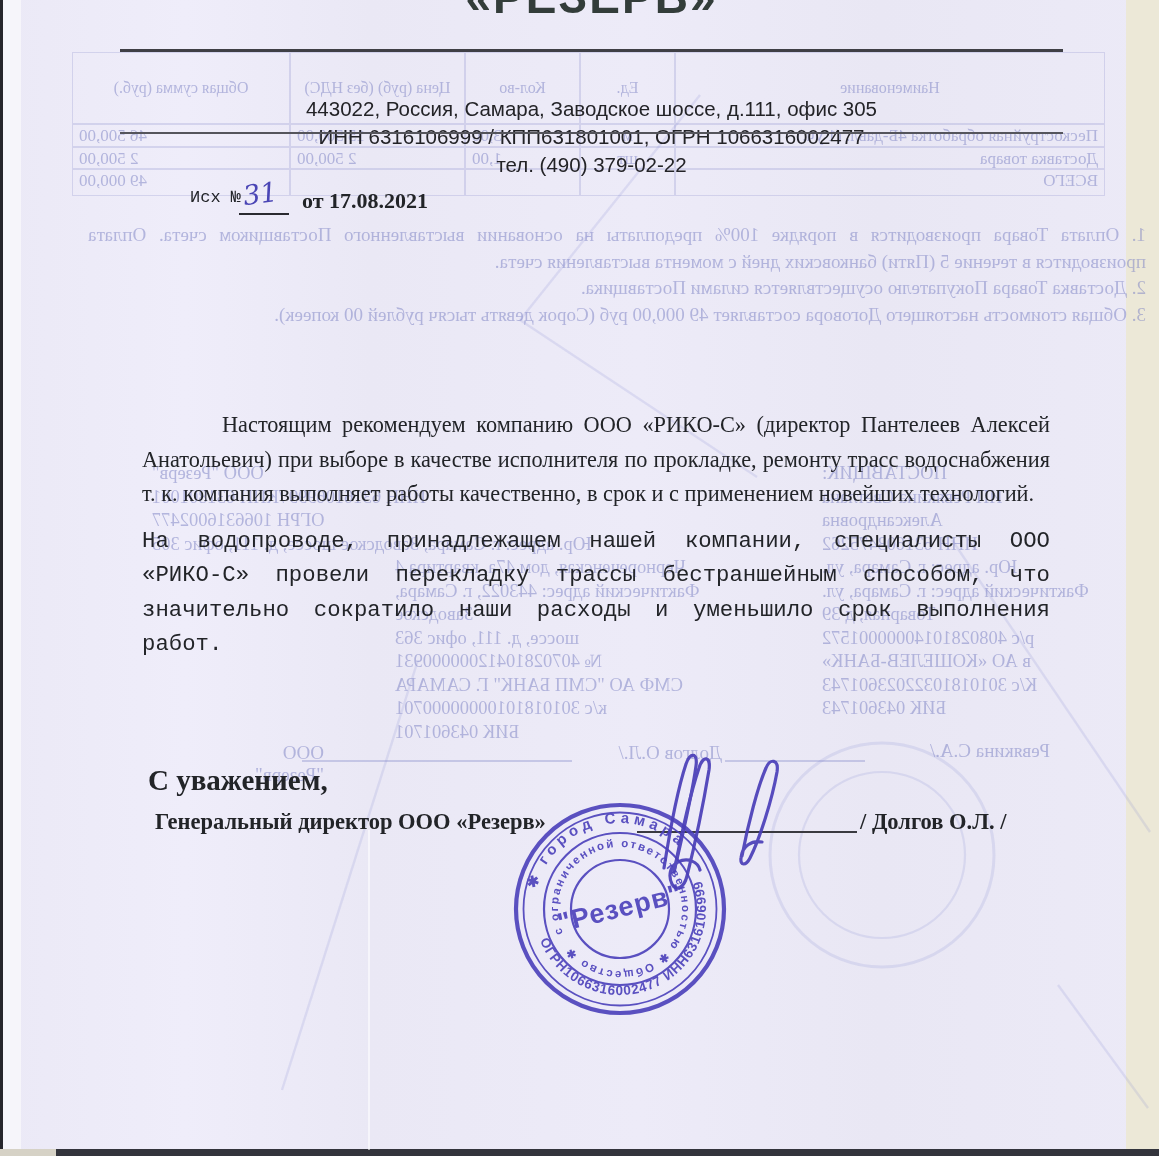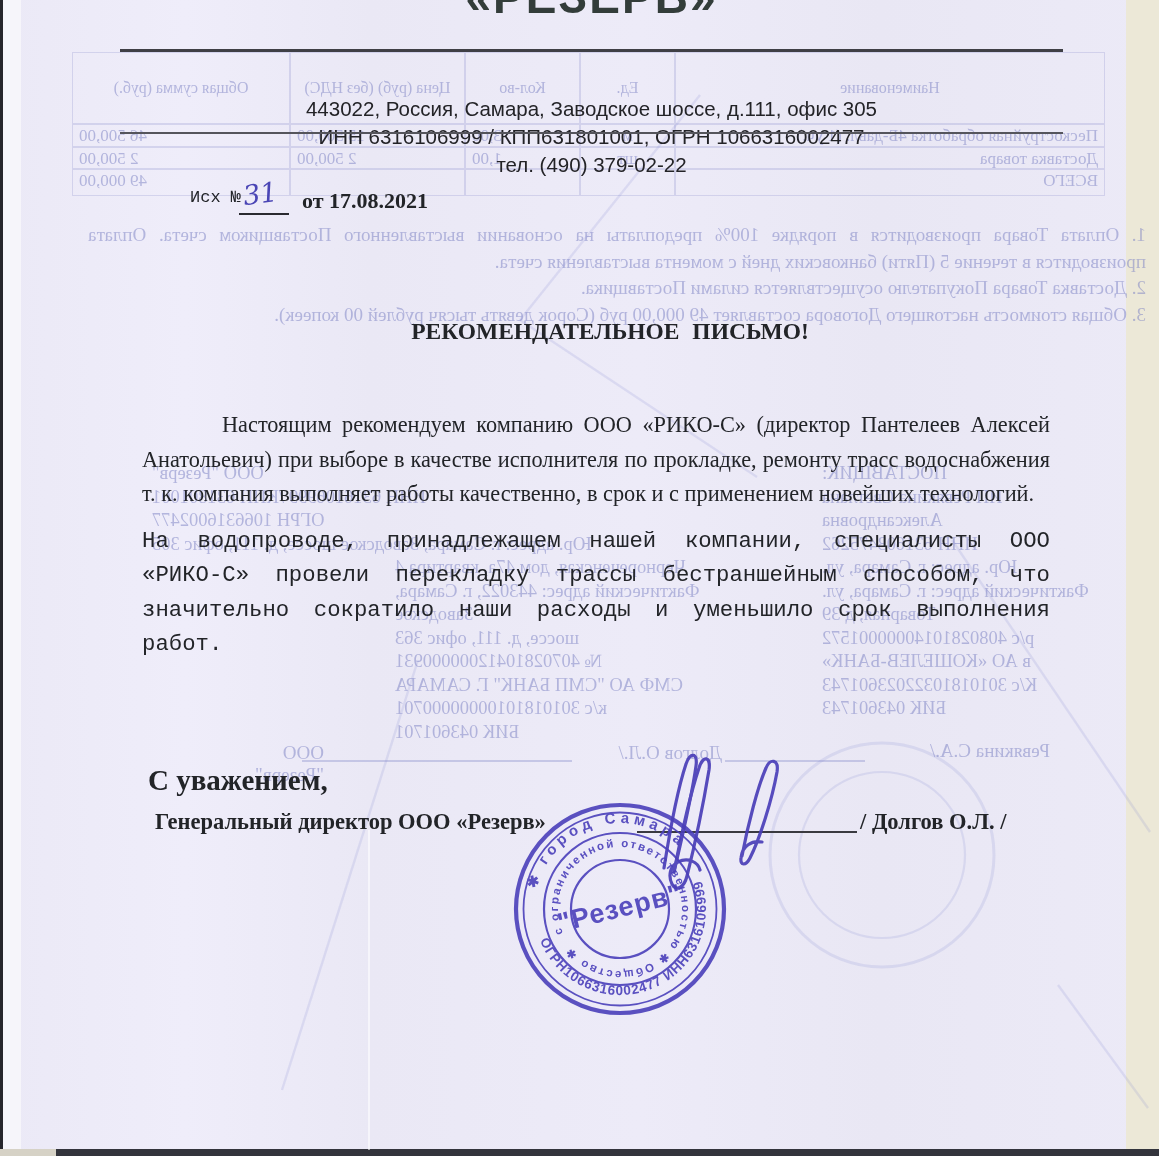--- a/index.html
+++ b/index.html
@@ -150,21 +150,20 @@
     <div>ИНН 6316106999 / КПП631801001, ОГРН 1066316002477</div>
     <div>тел. (490) 379-02-22</div>
   </div>
   <div class="abs rule2"></div>
 
   <span class="abs ref">Исх №</span>
   <span class="abs ref-num">31</span>
   <div class="abs ref-underline"></div>
   <span class="abs ref-date">от 17.08.2021</span>
 
-  <div class="abs title">РЕКОМЕНДАТЕЛЬНОЕ ПИСЬМО!</div>
   <div class="abs body-text">
     <p class="p1">Настоящим рекомендуем компанию ООО «РИКО-С» (директор Пантелеев Алексей Анатольевич) при выборе в качестве исполнителя по прокладке, ремонту трасс водоснабжения т. к. компания выполняет работы качественно, в срок и с применением новейших технологий.</p>
     <p class="p2">На водопроводе, принадлежащем нашей компании, специалисты ООО «РИКО-С» провели перекладку трассы бестраншейным способом, что значительно сократило наши расходы и уменьшило срок выполнения работ.</p>
   </div>
 
   <div class="abs closing">С уважением,</div>
   <div class="abs signer-title">Генеральный директор  ООО «Резерв»</div>
   <div class="abs sig-line"></div>
   <div class="abs signer-name">/ Долгов О.Л. /</div>
 

